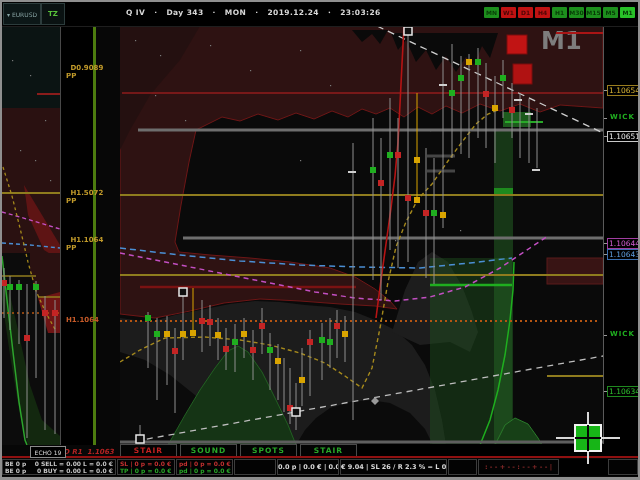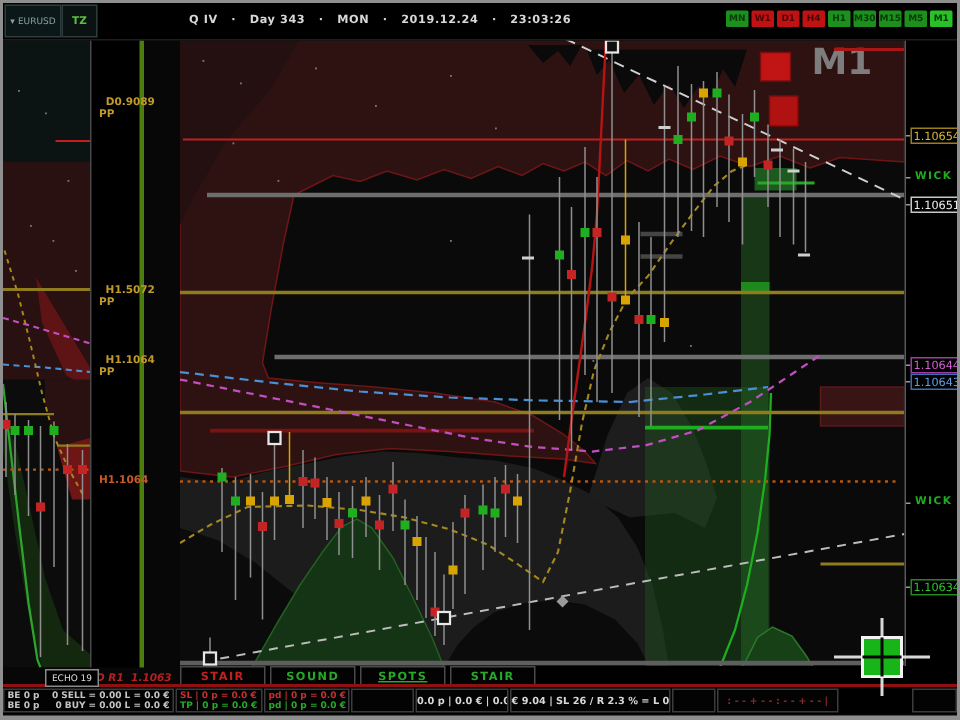--- a/index.html
+++ b/index.html
@@ -289,21 +289,21 @@
       <div class="stick" style="top: 365px;"></div>
       <div class="sbox" style="top: 360px; color: rgb(47, 193, 47); border-color: rgb(31, 138, 31);">1.10634</div>
     </div>
 
   <div class="echo-label">ECHO 19</div>
   <div class="dr1"><span>D R1</span>  <span>1.1063</span></div>
 
   <div id="tabs">
       <div class="tab" style="color: rgb(196, 32, 32);">STAIR</div>
       <div class="tab" style="color: rgb(40, 168, 40);">SOUND</div>
-      <div class="tab" style="color: rgb(40, 168, 40); text-decoration: underline;">SPOTS</div>
+      <div class="tab" style="color: rgb(40, 168, 40);">SPOTS</div>
       <div class="tab" style="color: rgb(40, 168, 40);">STAIR</div>
     </div>
   <div class="redline"></div>
   <div id="status">
       <div class="sb" style="left: 2px; width: 114px;">
         <div class="row" style="color: rgb(196, 196, 196);"><span>BE 0 p</span><span>0 SELL = 0.00 L = 0.0 €</span></div>
         <div class="row" style="color: rgb(196, 196, 196);"><span>BE 0 p</span><span>0 BUY = 0.00 L = 0.0 €</span></div>
       </div>
       <div class="sb" style="left: 117px; width: 58px;">
         <div class="row" style="color: rgb(194, 48, 48);"><span>SL | 0 p = 0.0 €</span></div>

